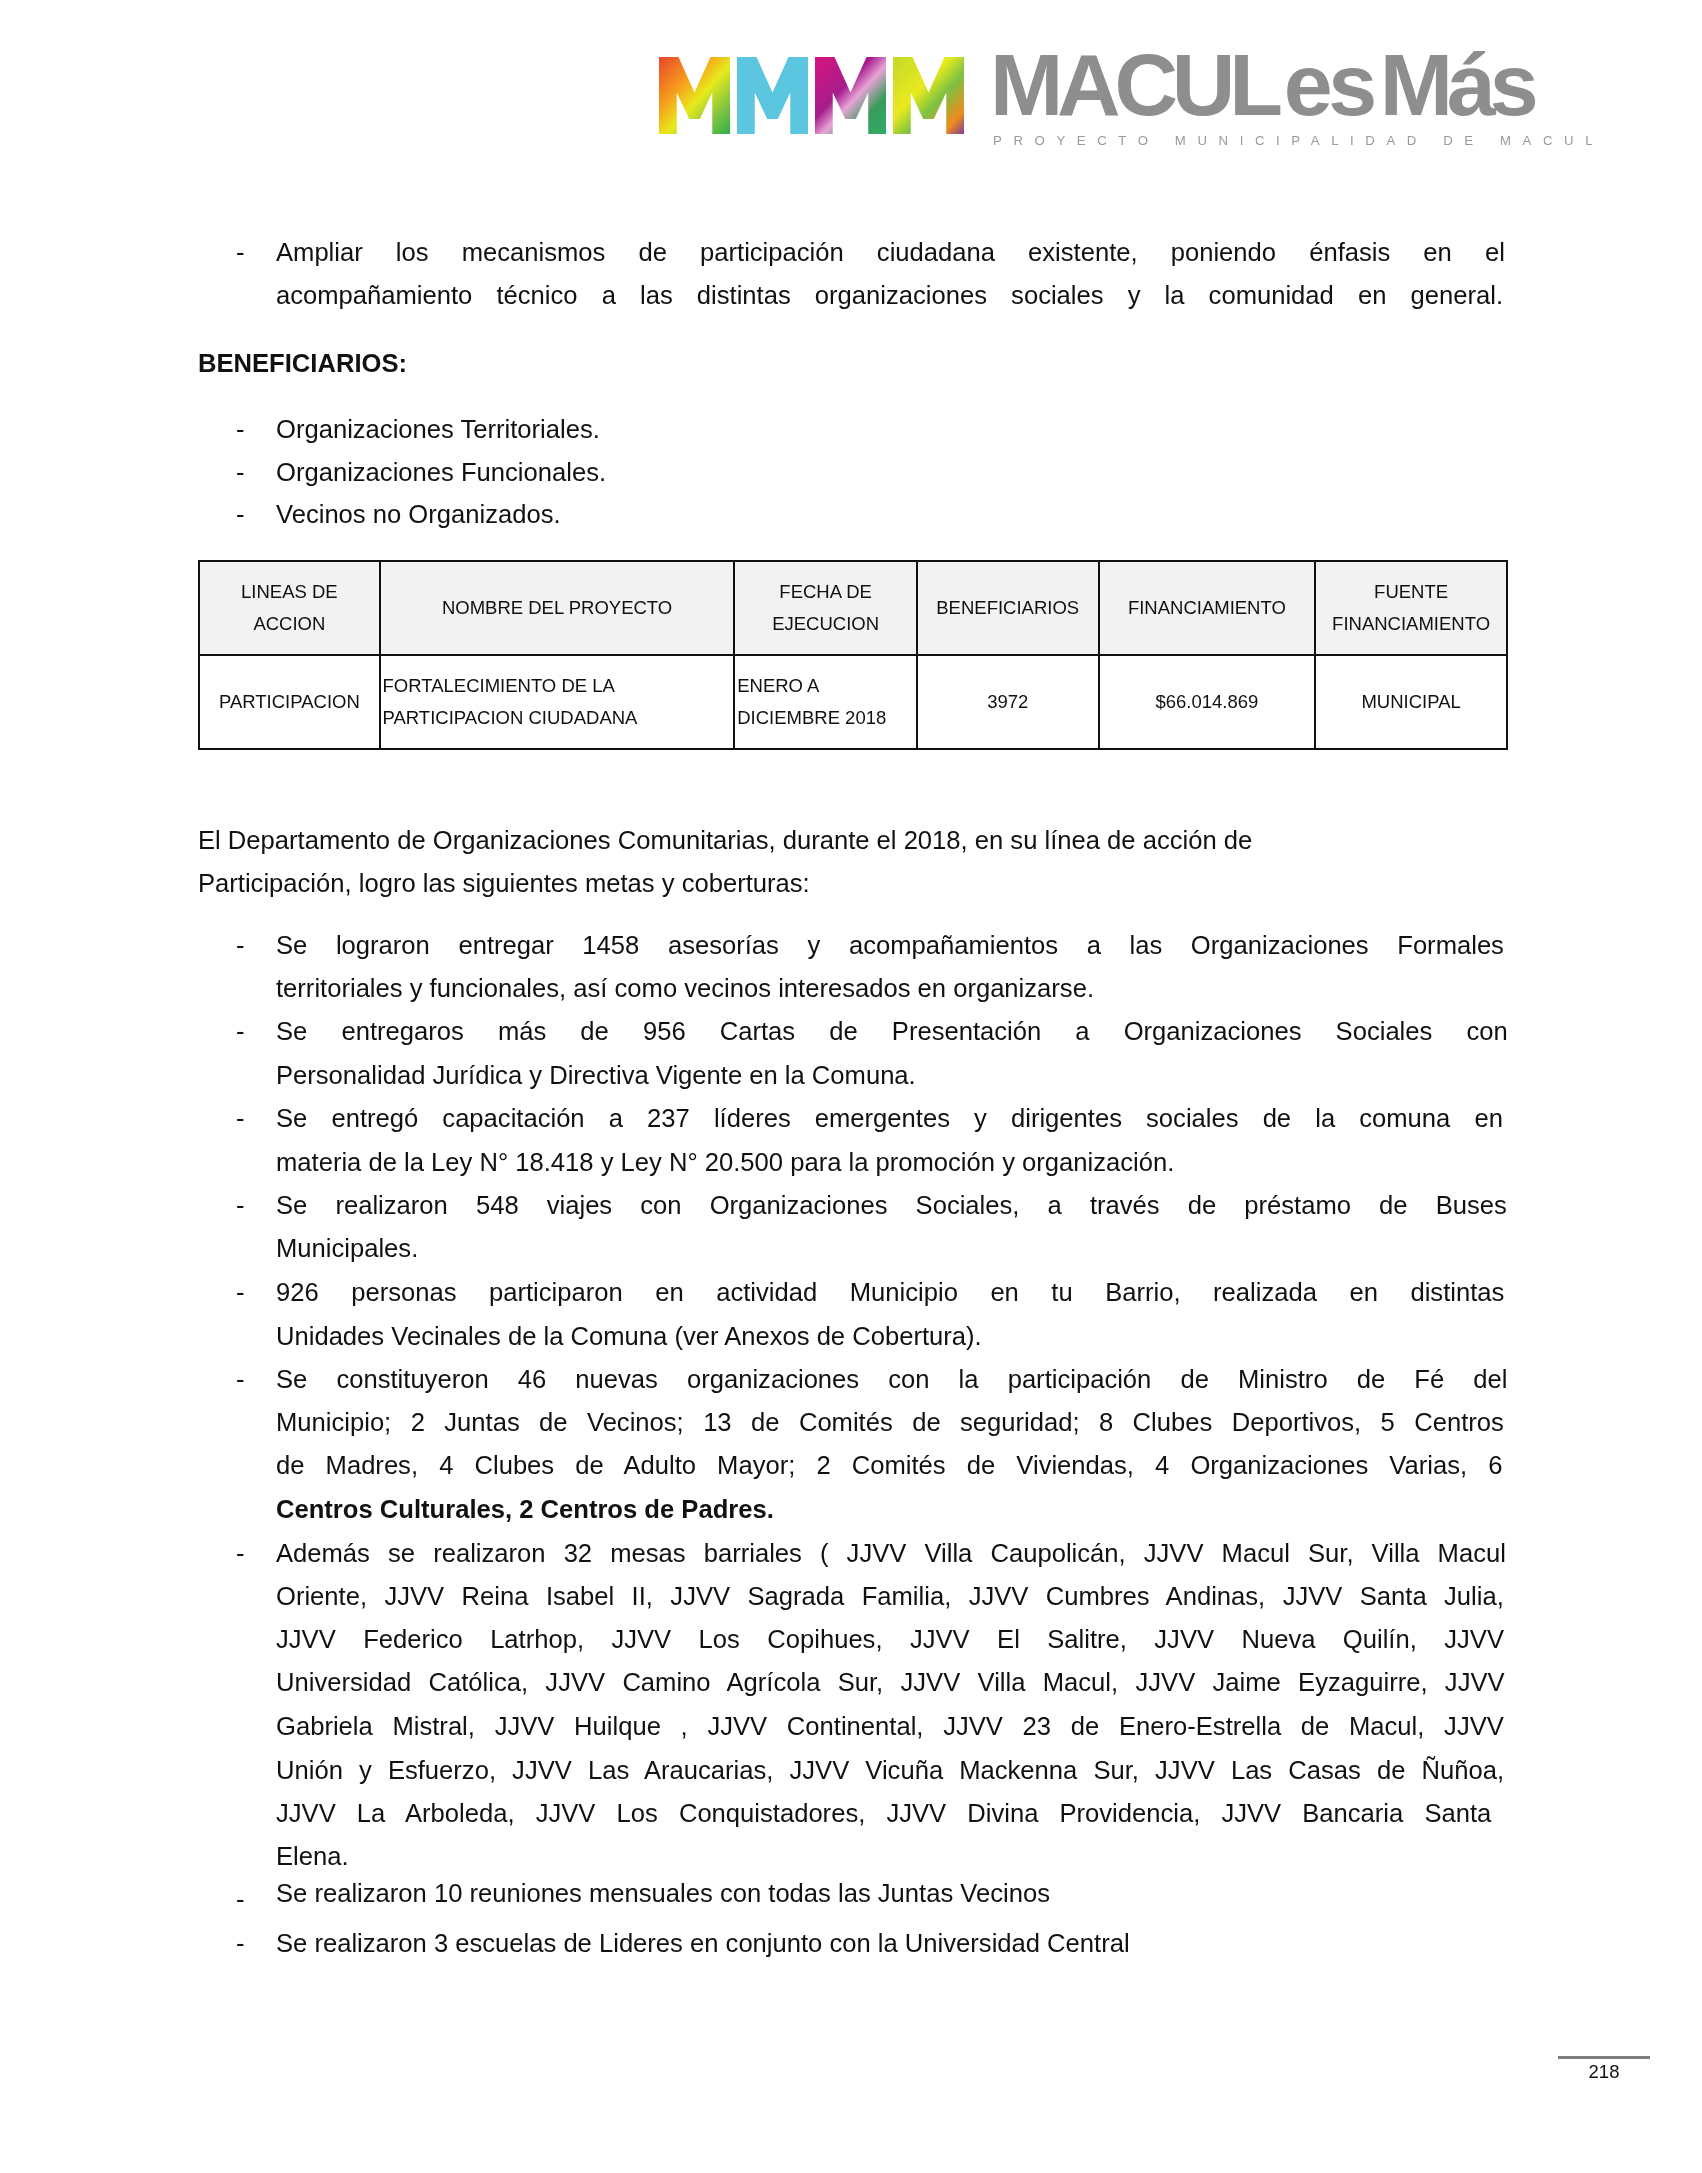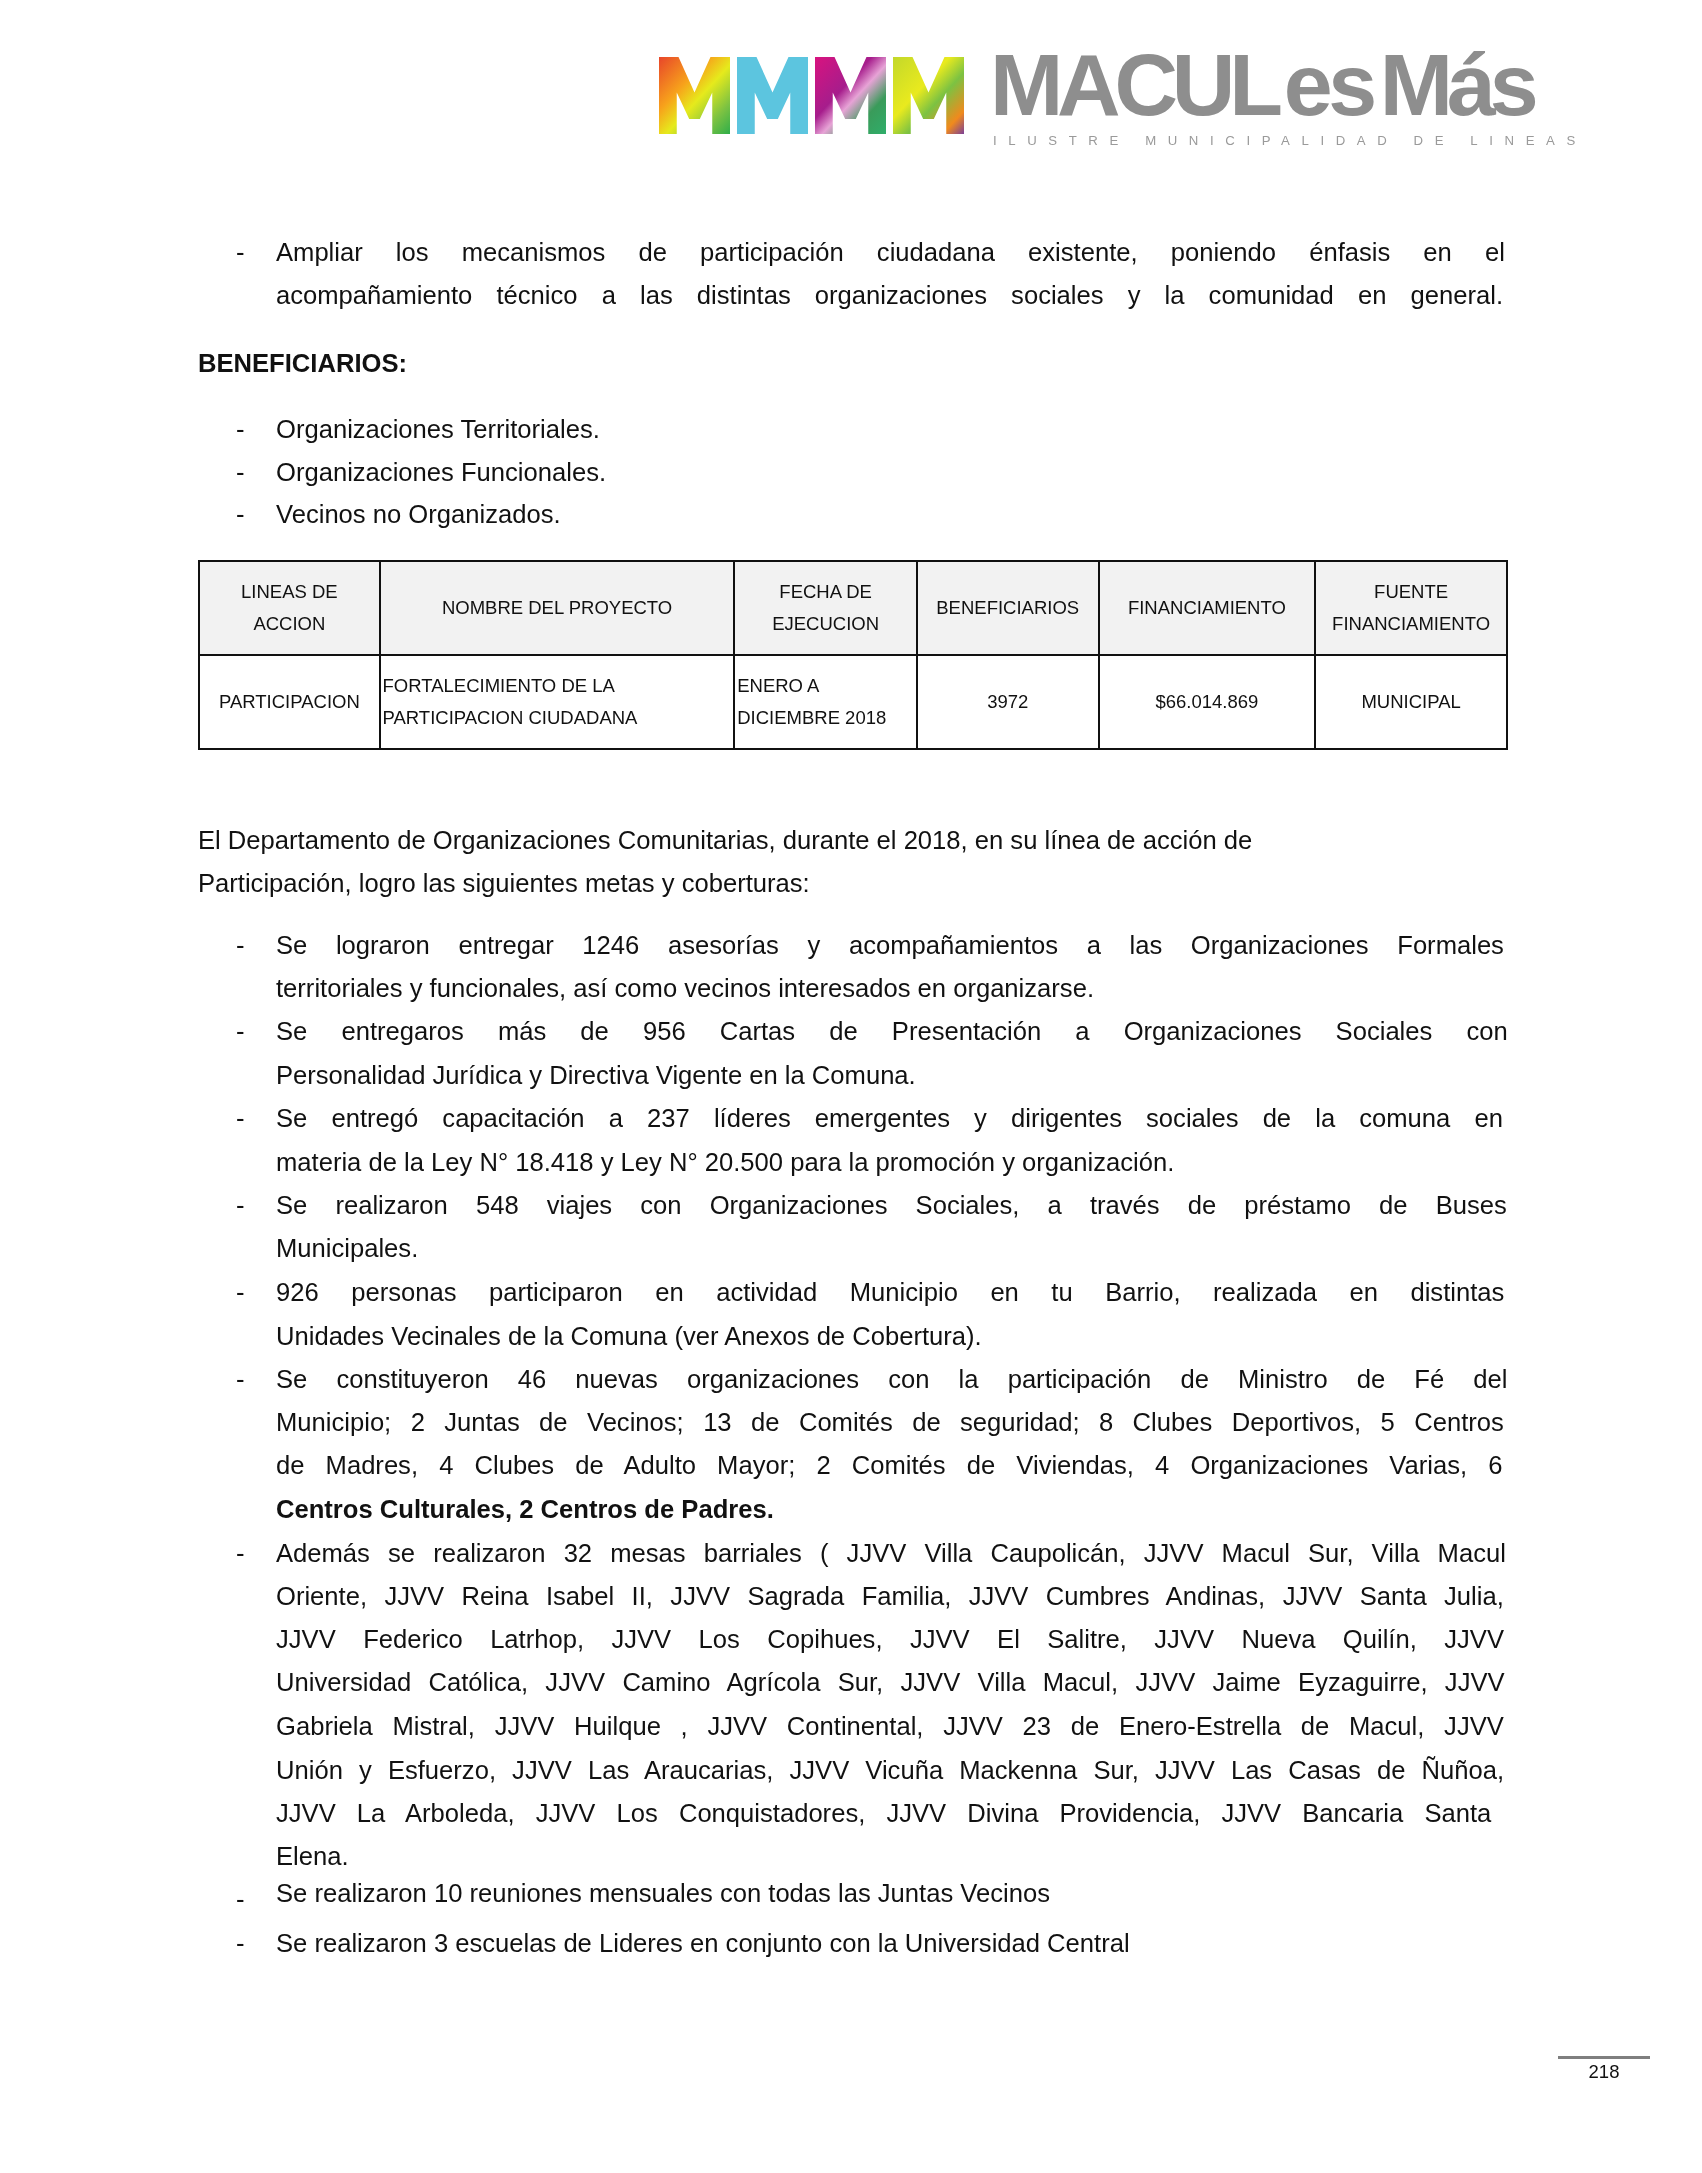--- a/index.html
+++ b/index.html
@@ -85,21 +85,21 @@
             <stop offset="0.6" stop-color="#7cc242"></stop>
             <stop offset="0.85" stop-color="#f08a1d"></stop>
             <stop offset="1" stop-color="#7b3f98"></stop>
           </linearGradient>
         </defs>
       <path d="M0 0 H22 L40 40 L58 0 H80 V87 H60 V40 L46 70 H34 L20 40 V87 H0 Z" fill="url(#g4)"></path>
     </svg>
   </div>
 </div>
 <div class="logo-word"><span>MACUL</span><span class="es">es</span><span class="mas">Más</span></div>
-<div class="logo-sub">ILUSTRE MUNICIPALIDAD DE LINEAS</div>
+<div class="logo-sub">PROYECTO MUNICIPALIDAD DE MACUL</div>
 
 <div>
   <span class="dash" style="top:231px">-</span>
   <div class="line just" style="top:231px"><span style="white-space: nowrap; display: inline-block; word-spacing: 26px;">Ampliar los mecanismos de participación ciudadana existente, poniendo énfasis en el</span></div>
   <div class="line just" style="top:274px"><span style="white-space: nowrap; display: inline-block; word-spacing: 17px;">acompañamiento técnico a las distintas organizaciones sociales y la comunidad en general.</span></div>
 </div>
 
 <div class="heading" style="top:342px">BENEFICIARIOS:</div>
 <div>
   <span class="dash" style="top:408px">-</span>
@@ -139,21 +139,21 @@
 </tbody>
   </table>
 
 <div>
   <div class="line flush" style="top:819px"><span style="white-space: nowrap; display: inline-block;">El Departamento de Organizaciones Comunitarias, durante el 2018, en su línea de acción de</span></div>
   <div class="line flush" style="top:862px"><span style="white-space: nowrap; display: inline-block;">Participación, logro las siguientes metas y coberturas:</span></div>
 </div>
 
 <div id="achievements">
     <span class="dash" style="top: 924px;">-</span>
-    <div class="line just" style="top: 924px;"><span style="white-space: nowrap; display: inline-block; word-spacing: 21.5px;">Se lograron entregar 1246 asesorías y acompañamientos a las Organizaciones Formales</span></div>
+    <div class="line just" style="top: 924px;"><span style="white-space: nowrap; display: inline-block; word-spacing: 21.5px;">Se lograron entregar 1458 asesorías y acompañamientos a las Organizaciones Formales</span></div>
     <div class="line" style="top: 967px;"><span style="white-space: nowrap; display: inline-block;">territoriales y funcionales, así como vecinos interesados en organizarse.</span></div>
     <span class="dash" style="top: 1010px;">-</span>
     <div class="line just" style="top: 1010px;"><span style="white-space: nowrap; display: inline-block; word-spacing: 27px;">Se entregaros más de 956 Cartas de Presentación a Organizaciones Sociales con</span></div>
     <div class="line" style="top: 1054px;"><span style="white-space: nowrap; display: inline-block;">Personalidad Jurídica y Directiva Vigente en la Comuna.</span></div>
     <span class="dash" style="top: 1097px;">-</span>
     <div class="line just" style="top: 1097px;"><span style="white-space: nowrap; display: inline-block; word-spacing: 17px;">Se entregó capacitación a 237 líderes emergentes y dirigentes sociales de la comuna en</span></div>
     <div class="line" style="top: 1141px;"><span style="white-space: nowrap; display: inline-block;">materia de la Ley N° 18.418 y Ley N° 20.500 para la promoción y organización.</span></div>
     <span class="dash" style="top: 1184px;">-</span>
     <div class="line just" style="top: 1184px;"><span style="white-space: nowrap; display: inline-block; word-spacing: 21px;">Se realizaron 548 viajes con Organizaciones Sociales, a través de préstamo de Buses</span></div>
     <div class="line" style="top: 1227px;"><span style="white-space: nowrap; display: inline-block;">Municipales.</span></div>

